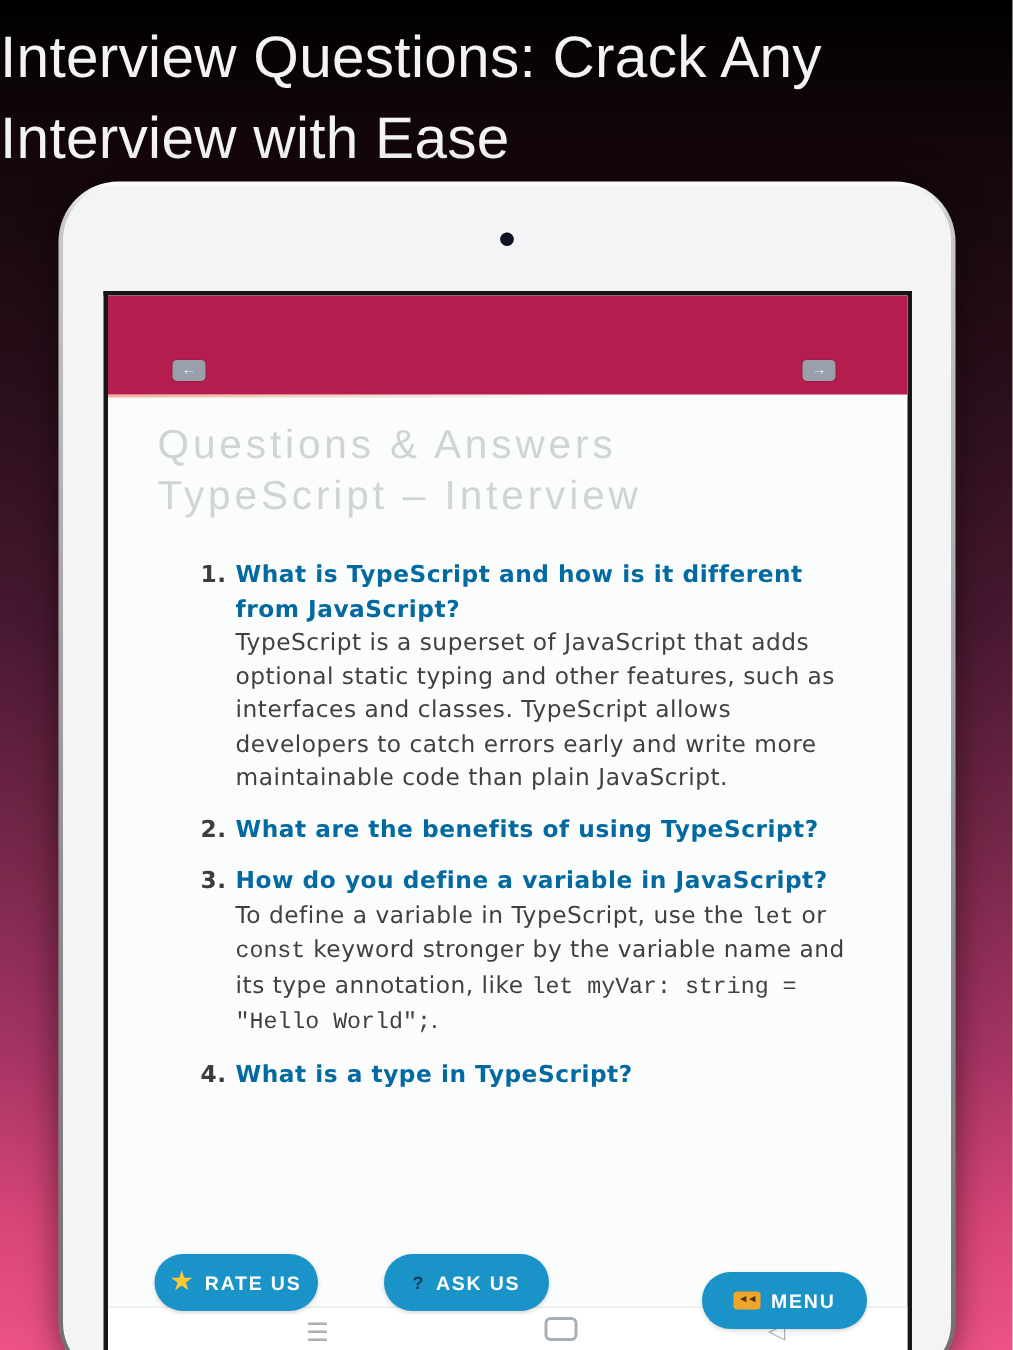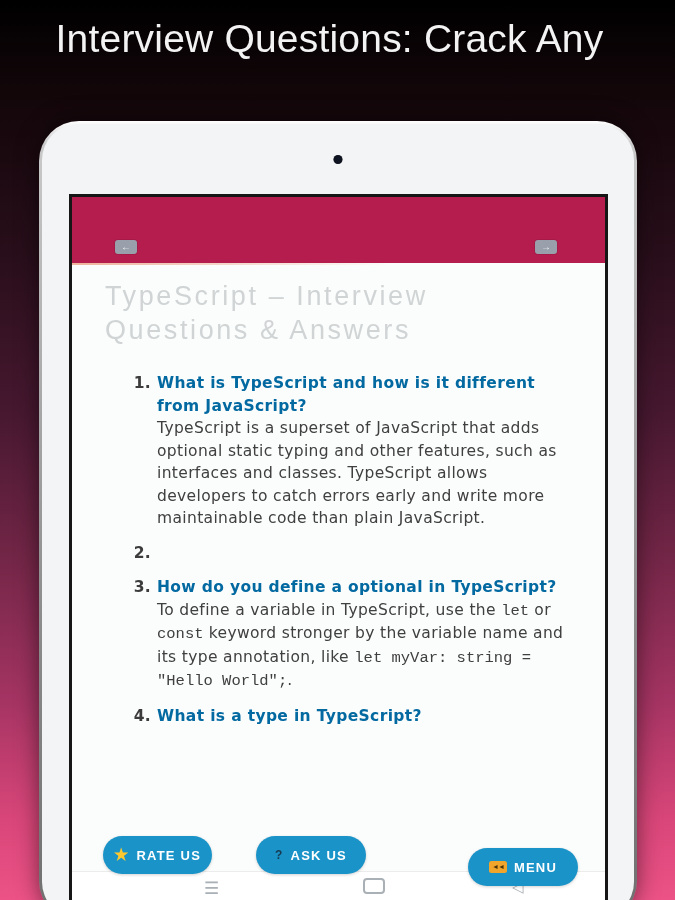--- a/index.html
+++ b/index.html
@@ -1,21 +1,21 @@
 <!DOCTYPE html>
 <html><head>
 <meta charset="utf-8">
 <style>
   html,body{margin:0;padding:0;}
   body{width:675px;height:900px;overflow:hidden;font-family:"Liberation Sans",sans-serif;}
   .stage{position:relative;width:675px;height:900px;overflow:hidden;
     background:linear-gradient(180deg,#000000 0%,#120609 10%,#280e1a 28%,#471830 46%,#732647 62%,#a53463 78%,#d94679 91%,#ec5286 100%);}
 
   
-  .banner{position:absolute;top:12px;left:0;right:16px;text-align:center;color:#f3f3f3;
+  .banner{position:absolute;top:12px;left:0;right:16px;color:#f3f3f3;
     font-size:39px;line-height:54px;font-weight:400;letter-spacing:.2px;}
 
   
   .tablet-rim{position:absolute;left:39px;top:121px;width:598px;height:800px;border-radius:40px;
     background:linear-gradient(180deg,#ffffff 0%,#c9c9c9 3%,#8e8e8e 60%,#6f6f6f 100%);
     box-shadow:0 0 22px rgba(0,0,0,.5);}
   .tablet-bezel{position:absolute;inset:3px;border-radius:36px;background:#f2f4f5;}
   .camera{position:absolute;top:31px;left:50%;transform:translateX(-50%);width:9px;height:9px;border-radius:50%;
     background:#101523;box-shadow:0 0 2px rgba(0,0,0,.6) inset;}
 
@@ -63,57 +63,59 @@
   .ico-home{left:291px;top:11px;width:18px;height:12px;border:2px solid #a9b0b6;border-radius:4px;}
   .ico-back{left:440px;font-size:15px;}
 </style>
 </head>
 <body>
 
 <div class="stage">
 
   <div class="banner">
     <div>Interview Questions: Crack Any</div>
+    <div>Interview with Ease</div>
   </div>
 
   <div class="tablet-rim">
     <div class="tablet-bezel">
       <div class="camera"></div>
 
       <div class="screen">
 
         <div class="app-header">
           <span class="nav-chip left">←</span>
           <span class="nav-chip right">→</span>
         </div>
 
         <div class="app-content">
           <div class="page-title">
+            <div>Questions &amp; Answers</div>
             <div>TypeScript – Interview</div>
-            <div>Questions &amp; Answers</div>
           </div>
 
           <ol class="qa-list">
               <li class="qa-item">
     <span class="qa-number">1.</span>
     <span>
       <span class="qa-question">What is TypeScript and how is it different from JavaScript?</span>
       <br><span class="qa-answer"><span>TypeScript is a superset of JavaScript that adds optional static typing and other features, such as interfaces and classes. TypeScript allows developers to catch errors early and write more maintainable code than plain JavaScript.</span></span>
     </span>
   </li>
               <li class="qa-item">
     <span class="qa-number">2.</span>
     <span>
+      <span class="qa-question">What are the benefits of using TypeScript?</span>
       <br>
     </span>
   </li>
               <li class="qa-item">
     <span class="qa-number">3.</span>
     <span>
-      <span class="qa-question">How do you define a optional in TypeScript?</span>
+      <span class="qa-question">How do you define a variable in JavaScript?</span>
       <br><span class="qa-answer"><span>To define a variable in TypeScript, use the </span><span class="code">let</span><span> or </span><span class="code">const</span><span> keyword stronger by the variable name and its type annotation, like </span><span class="code">let myVar: string = "Hello World";</span><span>.</span></span>
     </span>
   </li>
               <li class="qa-item">
     <span class="qa-number">4.</span>
     <span>
       <span class="qa-question">What is a type in TypeScript?</span>
       <span class="qa-answer"></span>
     </span>
   </li>

